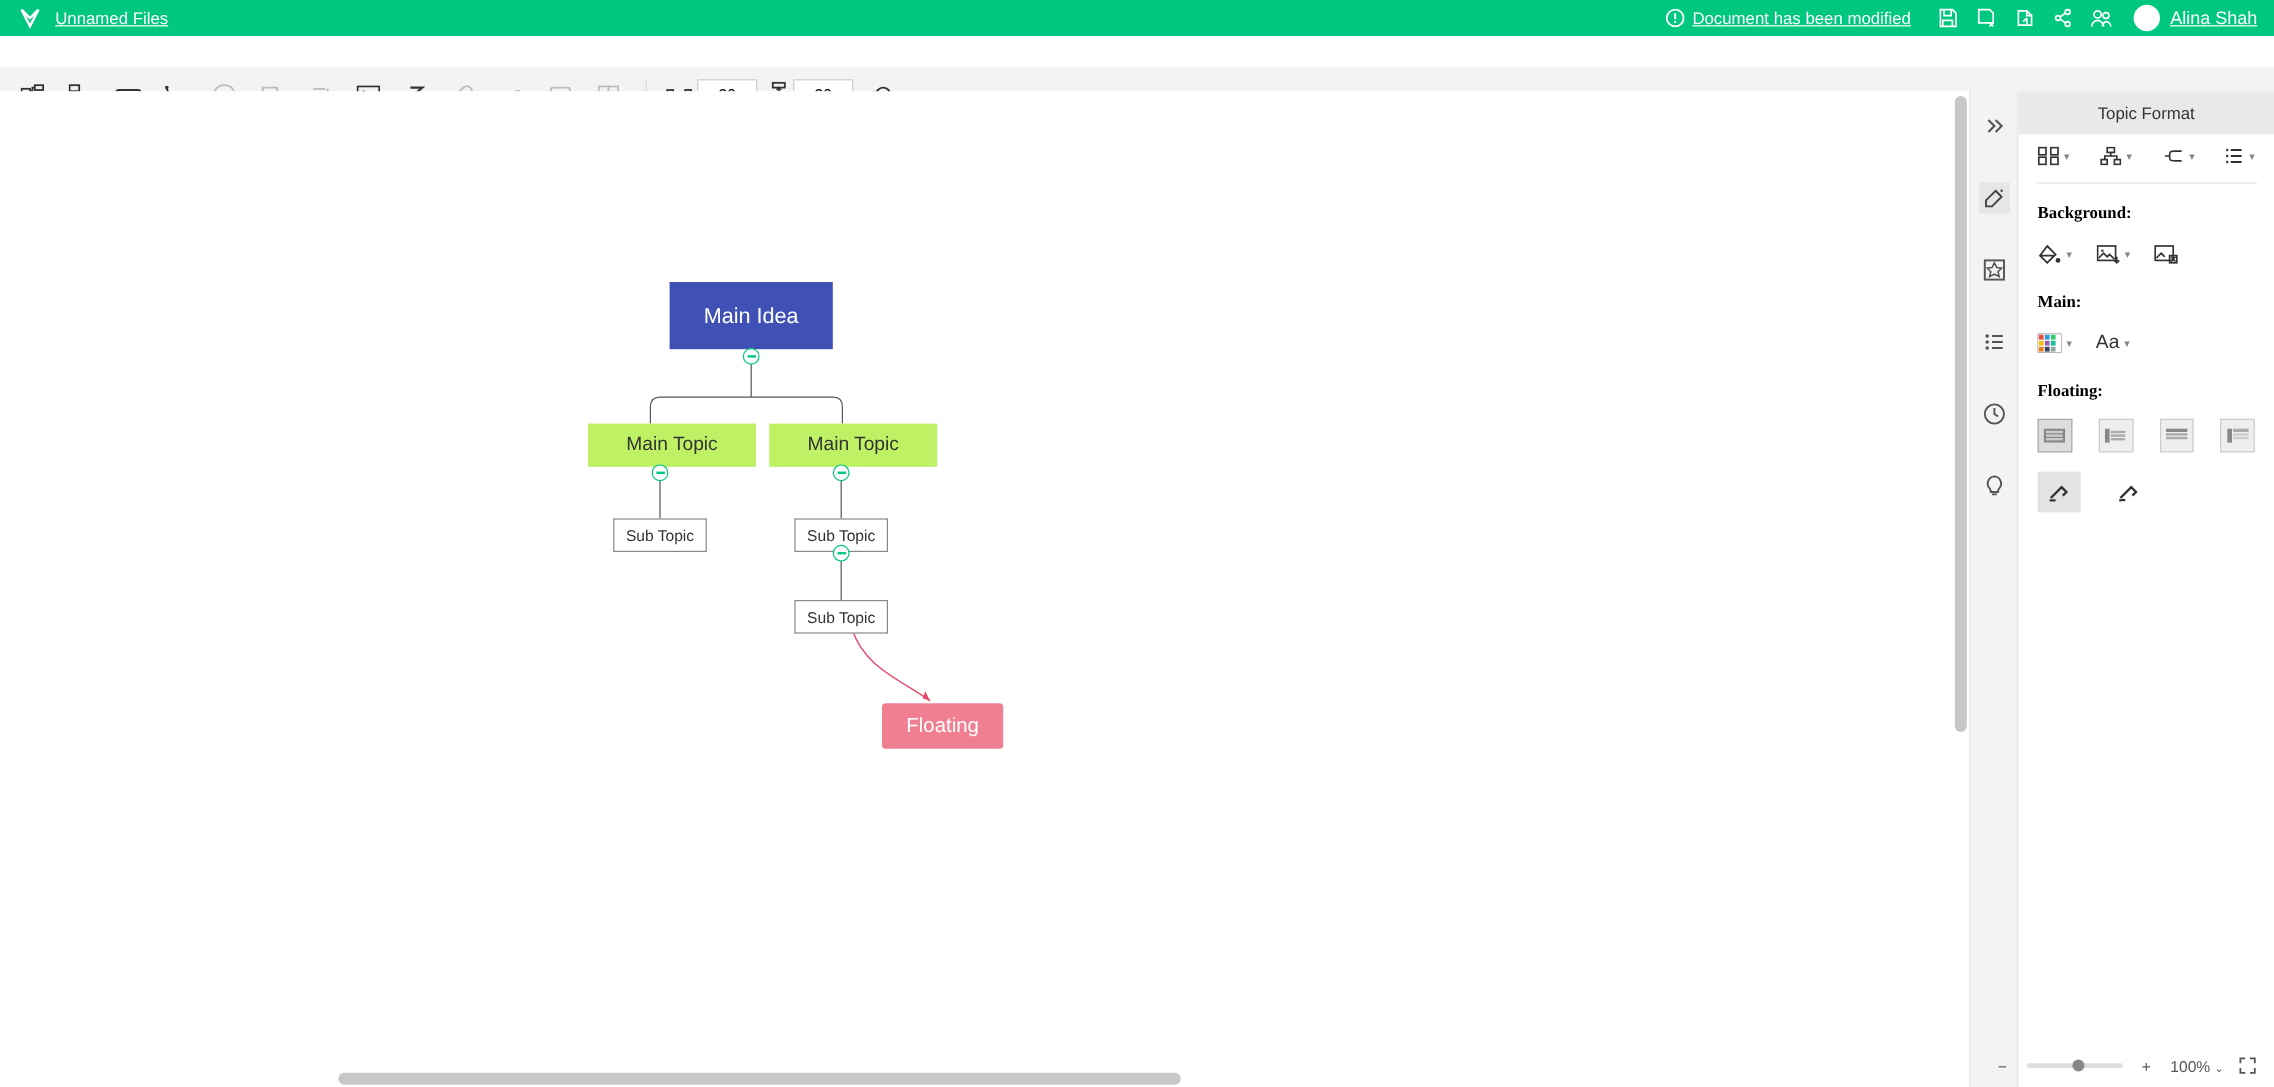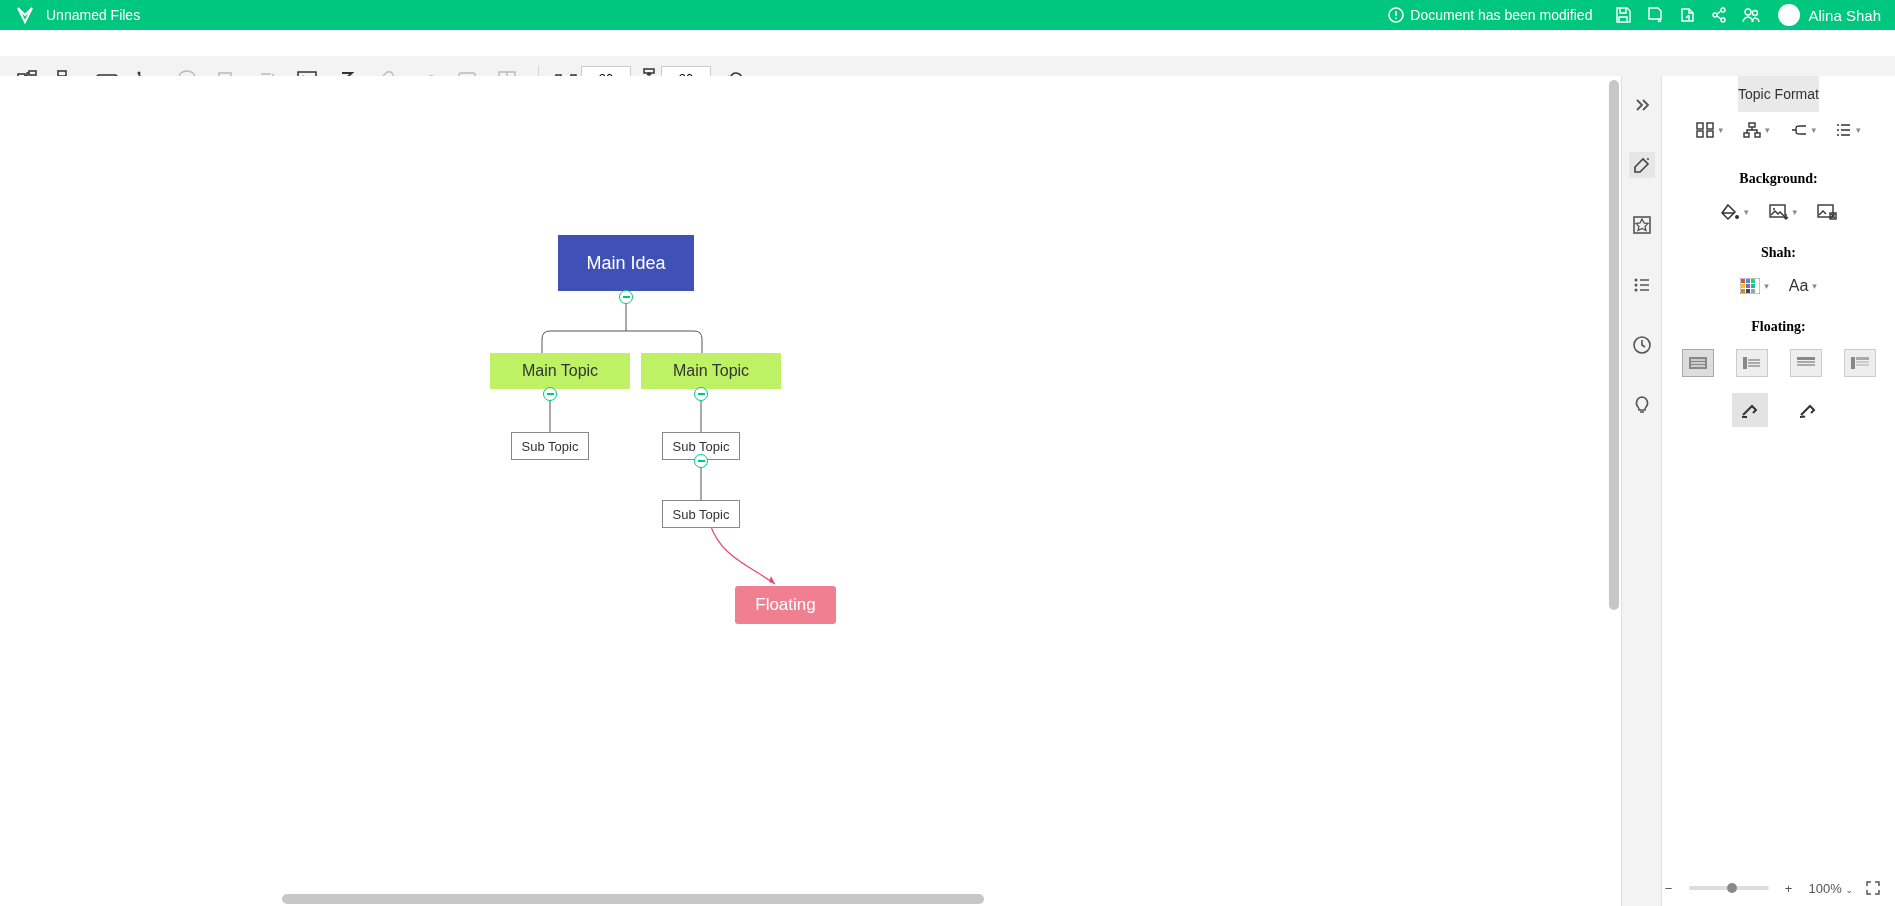--- a/index.html
+++ b/index.html
@@ -6,20 +6,21 @@
   body { font-family: -apple-system, BlinkMacSystemFont, "Segoe UI", Arial, sans-serif; font-size: 13px; background: #fff; overflow: hidden; width: 1895px; height: 906px; position: relative; }
 
   
   .header {
     height: 30px;
     background: #00c77f;
     display: flex;
     align-items: center;
     color: #fff;
     padding: 0 14px;
+    text-decoration: underline;
   }
   .header .logo { width: 22px; height: 22px; display:flex; align-items:center; justify-content:center; margin-right: 10px; }
   .header .title { font-size: 14px; flex: 0 0 auto; }
   .header .spacer { flex: 1; }
   .header .status { display:flex; align-items:center; gap:6px; font-size:14px; margin-right:18px; }
   .header .hicon { width: 26px; height:26px; display:flex; align-items:center; justify-content:center; cursor:pointer; }
   .header .hicon + .hicon { margin-left: 6px; }
   .header .avatar { width: 22px; height:22px; border-radius:50%; background:#fff; margin-left:14px; margin-right:8px; }
   .header .username { font-size:15px; }
 
@@ -57,21 +58,21 @@
   .node.floating { background:#f08091; color:#fff; width:101px; height:38px; border-radius:3px; font-size:17px; }
   .coll { position:absolute; width:14px; height:14px; border:1.5px solid #00c77f; border-radius:50%; background:#fff; display:flex; align-items:center; justify-content:center; transform:translate(-50%,-50%); }
   .coll:after { content:""; width:7px; height:1.5px; background:#00c77f; }
 
   
   .sidestrip { width:40px; background:#f3f3f3; border-left:1px solid #e0e0e0; display:flex; flex-direction:column; align-items:center; padding-top:16px; gap:34px; }
   .sidestrip .sicon { width:26px; height:26px; display:flex; align-items:center; justify-content:center; cursor:pointer; color:#555; }
   .sidestrip .sicon.active { background: #e6e6e6; }
 
   
-  .panel { width:234px; background:#fff; border-left:1px solid #e0e0e0; display:flex; flex-direction:column;align-items:center; }
+  .panel { width:214px; background:#fff; border-left:1px solid #e0e0e0; display:flex; flex-direction:column; }
   .panel-head { height:36px; background:#e9e9e9; display:flex; align-items:center; justify-content:center; font-size:14px; color:#333; }
   .panel-row { display:flex; gap:20px; padding:10px 16px; align-items:center; }
   .panel-row.between { justify-content: space-between; }
   .pbtn { display:flex; align-items:center; gap:2px; cursor:pointer; }
   .pbtn .dd { font-size:9px; color:#888; margin-left:2px; }
   .psep { height:1px; background:#e6e6e6; margin:4px 14px; }
   .plabel { font-weight:bold; font-family: Georgia, serif; padding:14px 16px 6px; font-size:14px; }
   .rainbow-grid { display:flex; gap:22px; padding:8px 16px; }
   .rbtn { width:32px; height:28px; border:1px solid #ccc; background:#eee; display:flex; align-items:center; justify-content:center; cursor:pointer; }
   .rbtn.sel { background:#ddd; border-color:#aaa; }
@@ -389,21 +390,21 @@
       <div class="pbtn">
           <svg width="20" height="16" viewBox="0 0 20 16">
             <rect x="1" y="1" width="15" height="12" fill="none" stroke="#333" stroke-width="1.4"></rect>
             <path d="M2 11l4-4 3 3" stroke="#333" stroke-width="1.4" fill="none"></path>
             <rect x="13" y="9" width="6" height="6" fill="none" stroke="#333" stroke-width="1.4"></rect>
             <path d="M14 10l4 4 M18 10l-4 4" stroke="#333" stroke-width="1.2"></path>
           </svg>
         </div>
     </div>
 
-    <div class="plabel">Shah:</div>
+    <div class="plabel">Main:</div>
     <div class="panel-row">
       <div class="pbtn">
         <svg width="20" height="16" viewBox="0 0 20 16">
             <rect x="0" y="0" width="20" height="16" fill="none" stroke="#888"></rect>
             <rect x="1" y="1" width="4" height="4" fill="#e74c3c"></rect>
             <rect x="6" y="1" width="4" height="4" fill="#3498db"></rect>
             <rect x="11" y="1" width="4" height="4" fill="#2ecc71"></rect>
             <rect x="1" y="6" width="4" height="4" fill="#f1c40f"></rect>
             <rect x="6" y="6" width="4" height="4" fill="#9b59b6"></rect>
             <rect x="11" y="6" width="4" height="4" fill="#1abc9c"></rect>

